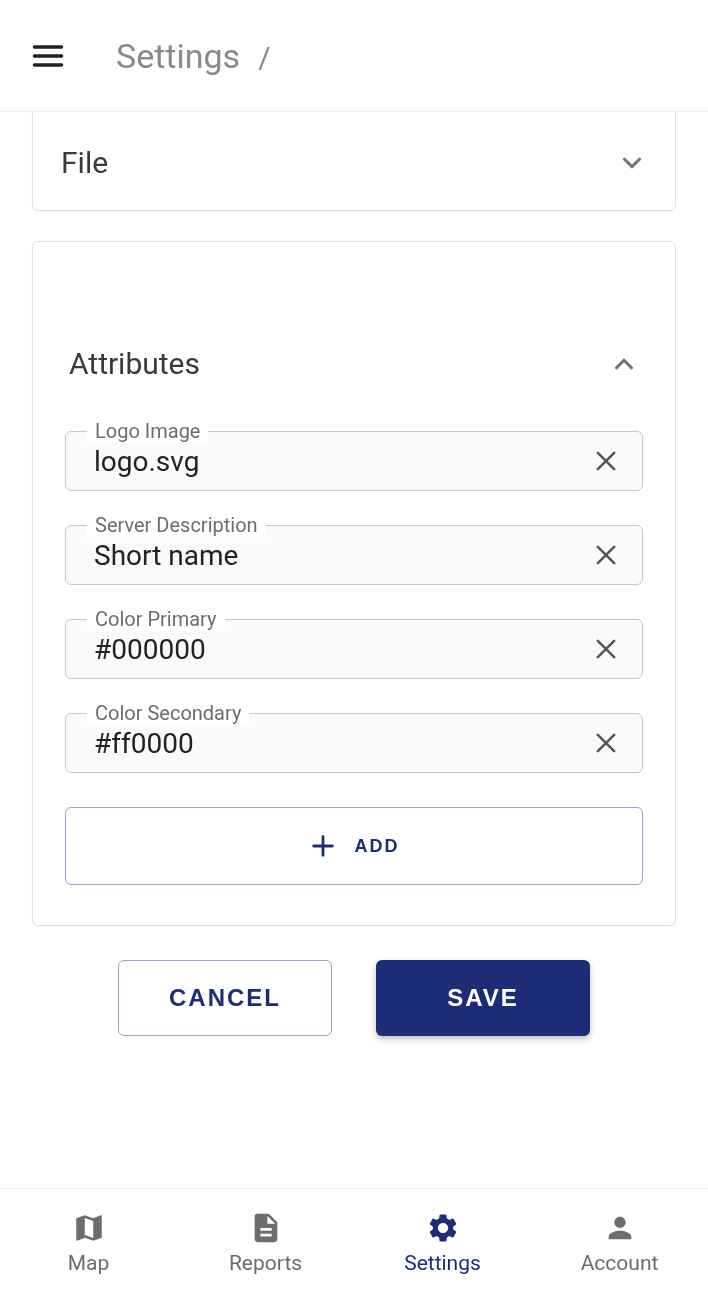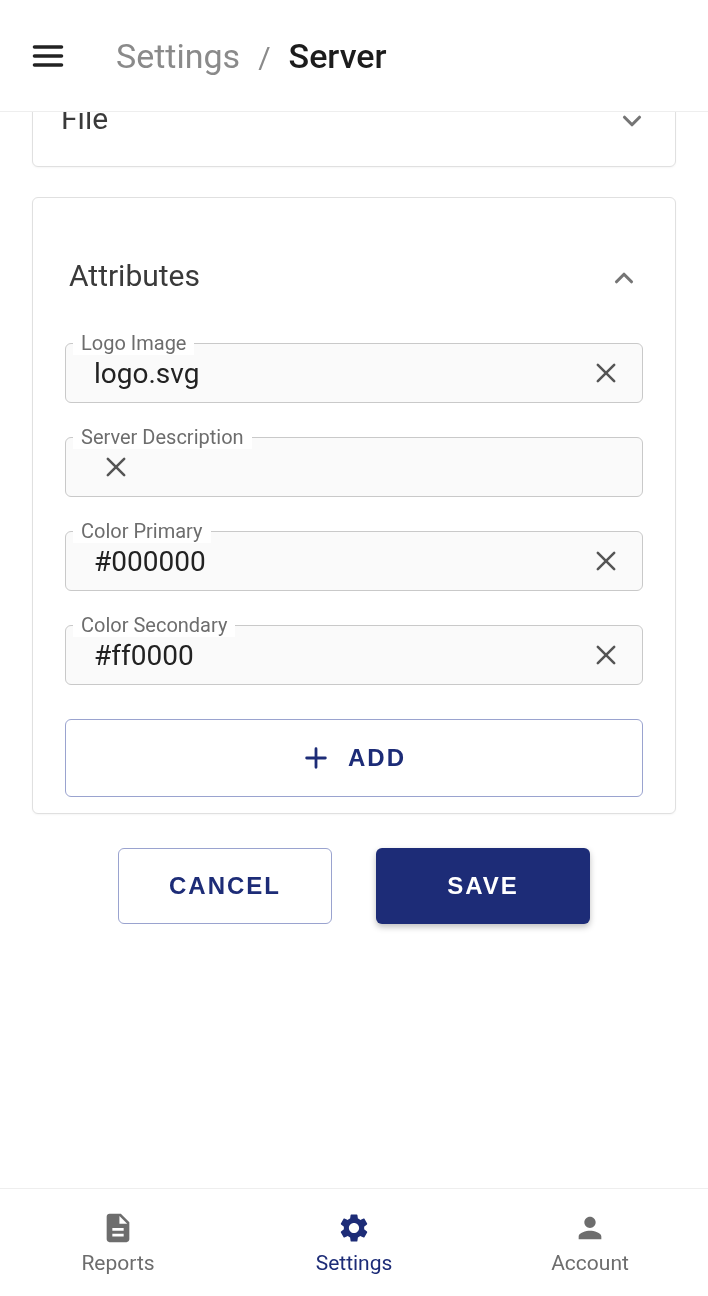--- a/index.html
+++ b/index.html
@@ -11,36 +11,36 @@
   .menu-btn svg { width: 36px; height: 36px; }
   .crumbs { display: flex; align-items: baseline; gap: 18px; font-size: 34px; }
   .crumb-link { color: #8a8a8a; text-decoration: none; cursor: pointer; }
   .crumb-sep { color: #8a8a8a; font-size: 30px; }
   .crumb-current { color: #1c1c1c; font-weight: 500; }
   
   .content { flex: 1; padding: 0 32px 28px; overflow: hidden; }
   
   .card { border: 1px solid #e0e0e0; border-radius: 6px; background: #fff; box-shadow: 0 1px 2px rgba(0,0,0,0.04); }
   .card.file { margin-top: -38px;  padding: 26px 28px 30px; margin-bottom: 30px; }
-  .acc-header { display: flex; align-items: flex-end; justify-content: space-between; cursor: pointer; }
+  .acc-header { display: flex; align-items: center; justify-content: space-between; cursor: pointer; margin-top: 44px; }
   .acc-title { font-size: 30px; color: #3a3a3a; }
   .chev { width: 30px; height: 30px; }
   .chev svg { width: 100%; height: 100%; stroke: #757575; }
-  .card.attrs { padding: 60px 32px 16px; }
+  .card.attrs { padding: 60px 32px 40px; }
   .card.attrs .acc-header { padding: 0 4px; margin-bottom: 50px; }
   
   .field { position: relative; margin-bottom: 34px; }
   .field:last-of-type { margin-bottom: 34px; }
-  .field-label { position: absolute; top: -12px; left: 8px; background: #fff; padding: 0 8px; color: #6d6d6d; font-size: 20px; }
+  .field-label { position: absolute; top: -12px; left: 22px; background: #fff; padding: 0 8px; color: #6d6d6d; font-size: 20px; }
   .field-box { display: flex; align-items: center; border: 1px solid #c9c9c9; border-radius: 6px; background: #fafafa; height: 60px; padding: 0 14px 0 28px; }
   .field-input { flex: 1; border: none; background: transparent; outline: none; font-size: 28px; color: #222; font-family: inherit; }
   .clear-btn { width: 44px; height: 44px; border: none; background: none; display: flex; align-items: center; justify-content: center; cursor: pointer; color: #5f5f5f; }
   .clear-btn svg { width: 28px; height: 28px; }
   
-  .add-btn { width: 100%; height: 78px; border: 1px solid #9aa3cf; border-radius: 6px; background: #fff; color: #1d2c77; font-size: 24px; font-weight: 600; letter-spacing: 2px; display: flex; align-items: center; justify-content: center; gap: 18px; cursor: pointer; }
+  .add-btn { width: 100%; height: 78px; border: 1px solid #9aa3cf; border-radius: 6px; background: #fff; color: #1d2c77; font-size: 18px; font-weight: 600; letter-spacing: 2px; display: flex; align-items: center; justify-content: center; gap: 18px; cursor: pointer; }
   .add-btn svg { width: 28px; height: 28px; }
   
   .actions { display: flex; justify-content: center; gap: 44px; margin-top: 34px; }
   .btn { width: 214px; height: 76px; border-radius: 6px; font-size: 24px; font-weight: 600; letter-spacing: 2px; cursor: pointer; display: flex; align-items: center; justify-content: center; }
   .btn-outline { border: 1px solid #9aa3cf; background: #fff; color: #1d2c77; }
   .btn-filled { border: none; background: #1d2c77; color: #fff; box-shadow: 0 3px 6px rgba(0,0,0,0.25); }
   
   .bottom-nav { height: 108px; border-top: 1px solid #eee; display: flex; }
   .nav-item { flex: 1; display: flex; flex-direction: column; align-items: center; justify-content: center; gap: 6px; color: #6d6d6d; cursor: pointer; }
   .nav-item.active { color: #1d2c77; }
@@ -54,21 +54,20 @@
 
   <div class="app-header">
     <button class="menu-btn" aria-label="menu">
       <svg viewBox="0 0 24 24">
           <path d="M3 6h18M3 12h18M3 18h18" stroke="#222" stroke-width="2.4" stroke-linecap="round"></path>
         </svg>
     </button>
     <div class="crumbs">
       <a class="crumb-link">Settings</a>
       <span class="crumb-sep">/</span>
-      <span class="crumb-current">Server</span>
     </div>
   </div>
 
   <div class="content">
 
     <div class="card file">
       <div class="acc-header">
         <span class="acc-title">File</span>
         <span class="chev">
           <svg viewBox="0 0 24 24" fill="none">
@@ -97,20 +96,21 @@
                 <path d="M5 5l14 14M19 5L5 19" stroke="#555" stroke-width="2.2" stroke-linecap="round"></path>
               </svg>
           </button>
         </div>
       </div>
 
 
       <div class="field">
         <span class="field-label">Server Description</span>
         <div class="field-box">
+          <input class="field-input" type="text" value="Short name" style="">
           <button class="clear-btn">
             <svg viewBox="0 0 24 24">
                 <path d="M5 5l14 14M19 5L5 19" stroke="#555" stroke-width="2.2" stroke-linecap="round"></path>
               </svg>
           </button>
         </div>
       </div>
 
       <div class="field">
         <span class="field-label">Color Primary</span>
@@ -151,20 +151,26 @@
       <button class="btn btn-filled">
         <span>SAVE</span>
       </button>
     </div>
 
   </div>
 
   <div class="bottom-nav">
     <div class="nav-item">
       <svg viewBox="0 0 24 24" fill="currentColor">
+          <path d="M20.5 3l-.16.03L15 5.1 9 3 3.36 4.9c-.21.07-.36.25-.36.48V20.5c0 .28.22.5.5.5l.16-.03L9 18.9l6 2.1 5.64-1.9c.21-.7.36-.25.36-.48V3.5c0-.28-.22-.5-.5-.5zM15 19l-6-2.11V5l6 2.11V19z"></path>
+        </svg>
+      <span class="nav-label">Map</span>
+    </div>
+    <div class="nav-item">
+      <svg viewBox="0 0 24 24" fill="currentColor">
           <path d="M14 2H6c-1.1 0-2 .9-2 2v16c0 1.1.9 2 2 2h12c1.1 0 2-.9 2-2V8l-6-6zM16 18H8v-2h8v2zm0-4H8v-2h8v2zM13 9V3.5L18.5 9H13z"></path>
         </svg>
       <span class="nav-label">Reports</span>
     </div>
     <div class="nav-item active">
       <svg viewBox="0 0 24 24" fill="currentColor">
           <path d="M19.14 12.94c.04-.3.06-.61.06-.94 0-.32-.02-.64-.07-.94l2.03-1.58c.18-.14.23-.41.12-.61l-1.92-3.32c-.12-.22-.37-.29-.59-.22l-2.39.96c-.5-.38-1.03-.7-1.62-.94l-.36-2.54c-.04-.24-.24-.41-.48-.41h-3.84c-.24 0-.43.17-.47.41l-.36 2.54c-.59.24-1.13.57-1.62.94l-2.39-.96c-.22-.08-.47 0-.59.22L2.74 8.87c-.12.21-.08.47.12.61l2.03 1.58c-.05.3-.07.63-.07.94 0 .31.02.64.06.94l-2.03 1.58c-.18.14-.23.41-.12.61l1.92 3.32c.12.22.37.29.59.22l2.39-.96c.5.38 1.03.7 1.62.94l.36 2.54c.05.24.24.41.48.41h3.84c.24 0 .44-.17.47-.41l.36-2.54c.59-.24 1.13-.56 1.62-.94l2.39.96c.22.08.47 0 .59-.22l1.92-3.32c.12-.22.07-.47-.12-.61l-2.01-1.58zM12 15.6c-1.98 0-3.6-1.62-3.6-3.6s1.62-3.6 3.6-3.6 3.6 1.62 3.6 3.6-1.62 3.6-3.6 3.6z"></path>
         </svg>
       <span class="nav-label">Settings</span>
     </div>

